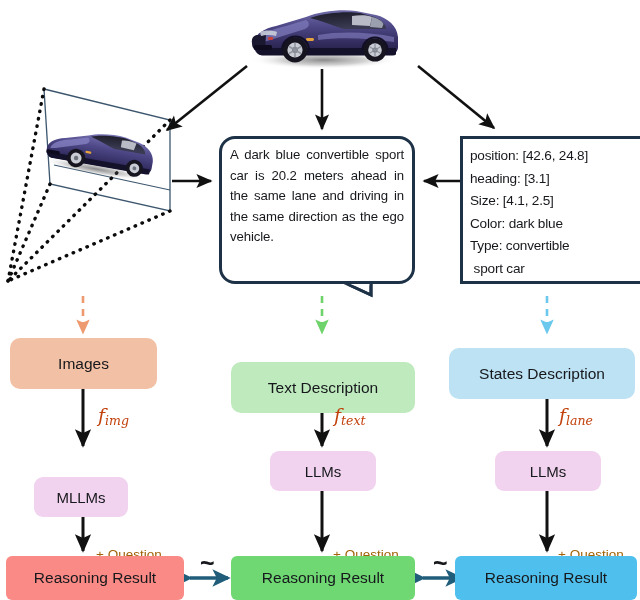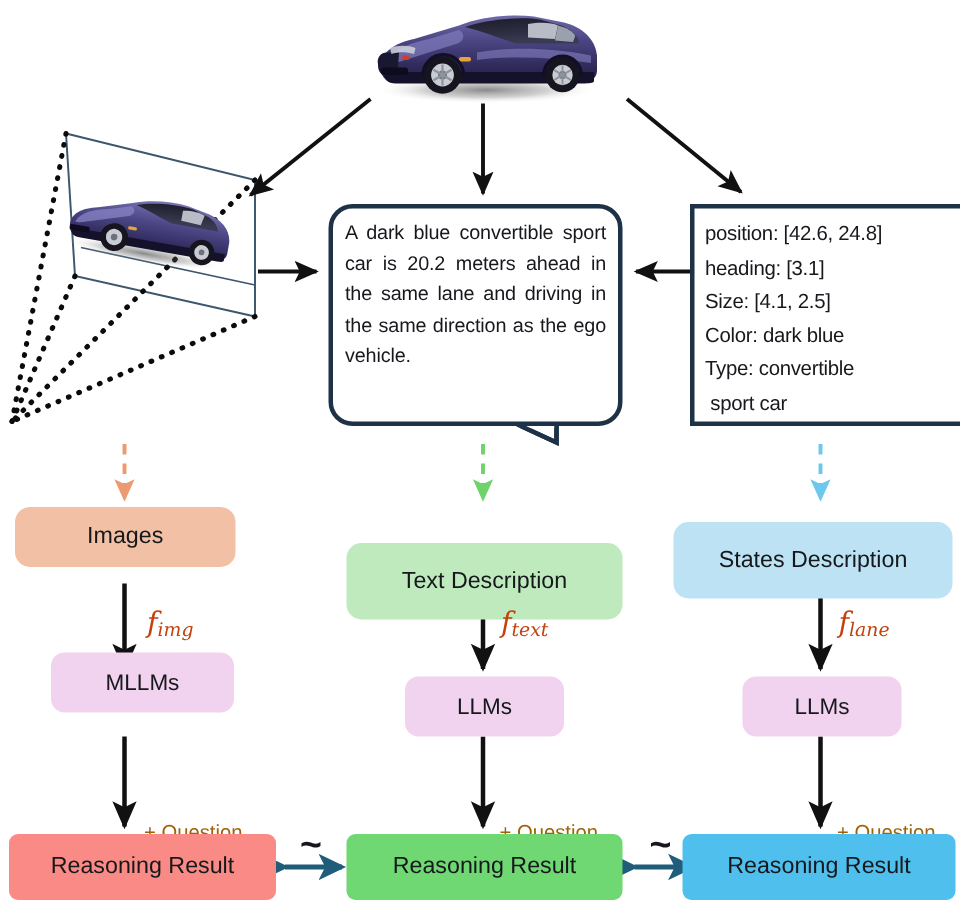--- a/index.html
+++ b/index.html
@@ -278,27 +278,27 @@
 
   <div class="statebox">
     <div class="statebox-text">position: [42.6, 24.8]
 heading: [3.1]
 Size: [4.1, 2.5]
 Color: dark blue
 Type: convertible
  sport car</div>
   </div>
 
-  <div class="pill modality" style="left:10px;top:338px;width:147px;height:40px;background:#f2c0a4;">
+  <div class="pill modality" style="left:10px;top:338px;width:147px;height:51px;background:#f2c0a4;">
     <span>Images</span>
   </div>
   <div class="mathlab" style="left:98px;top:404px;">
     <span>f</span><sub>img</sub>
   </div>
-  <div class="pill model" style="left:34px;top:435px;width:122px;height:40px;">
+  <div class="pill model" style="left:34px;top:477px;width:94px;height:40px;">
     <span>MLLMs</span>
   </div>
   <div class="qlabel" style="left:96px;top:515px;">+ Question</div>
   <div class="pill result" style="left:6px;top:556px;width:178px;height:44px;background:#fa8a85;">
     <span>Reasoning Result</span>
   </div>
 
   <div class="pill modality" style="left:231px;top:338px;width:184px;height:51px;background:#bfeabd;margin-top:24px;">
     <span>Text Description</span>
   </div>

